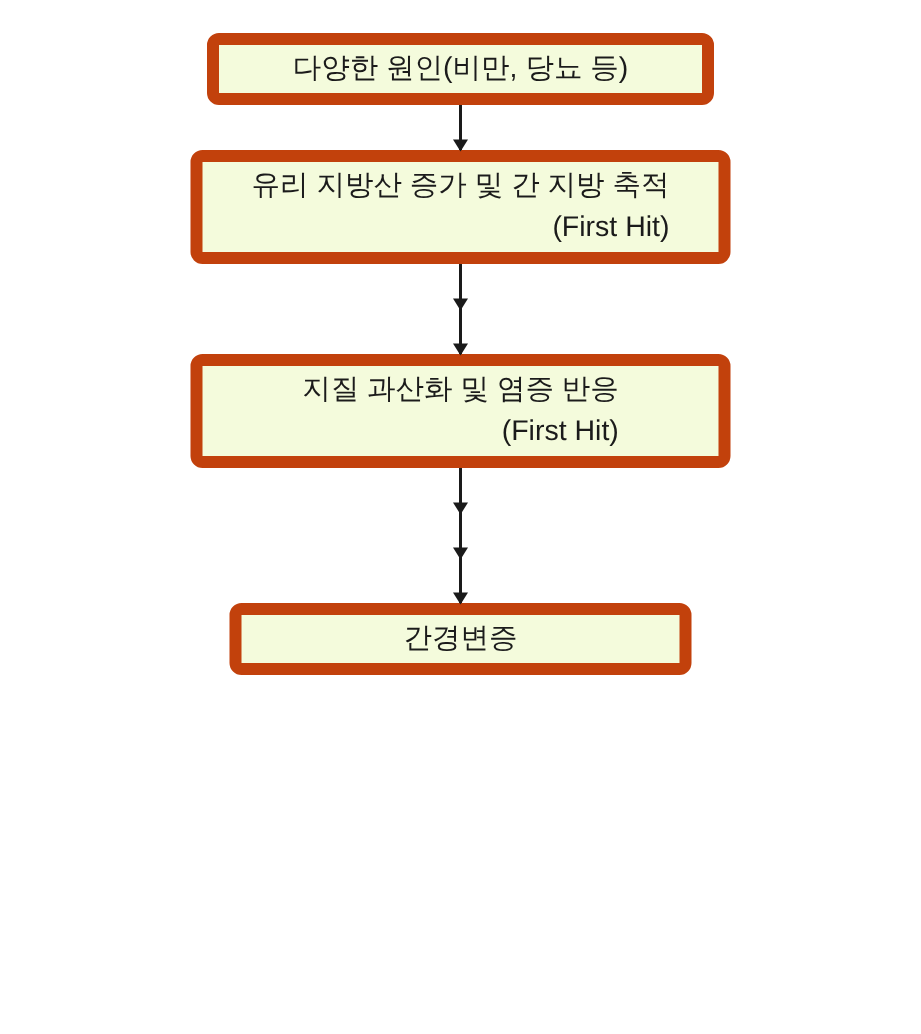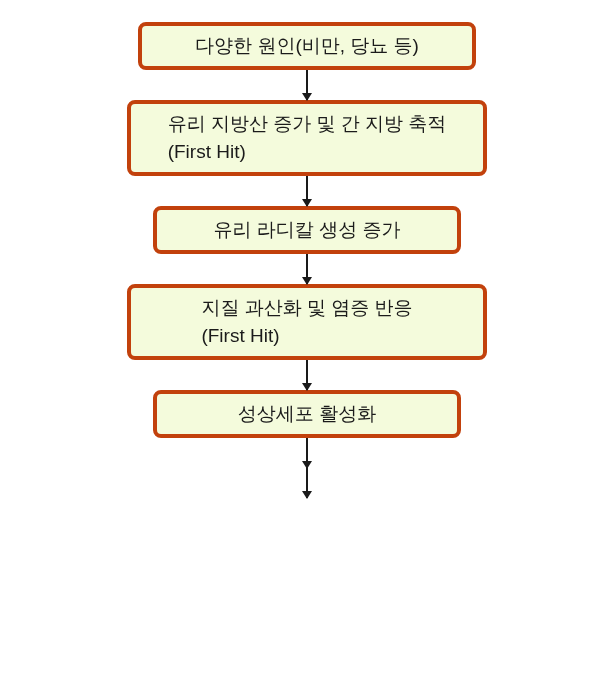--- a/index.html
+++ b/index.html
@@ -19,26 +19,26 @@
     height: 689px;
     display: flex;
     flex-direction: column;
     align-items: center;
     justify-content: flex-start;
     padding-top: 22px;
     box-sizing: border-box;
   }
   .node {
     background: #f4fbdc;
-    border: 4px solid #c2410c;
+    border: 8px solid #c2410c;
     border-radius: 8px;
     color: #1b1b1b;
     font-size: 19px;
     line-height: 1.45;
-    text-align: left;
+    text-align: right;
     display: flex;
     align-items: center;
     justify-content: center;
     box-sizing: border-box;
     padding: 8px 14px;
     white-space: pre-line;
   }
   .node.w-sm  { width: 308px; }
   .node.w-md  { width: 338px; }
   .node.w-lg  { width: 360px; }
@@ -72,34 +72,33 @@
   <div class="connector len-1">
       <span class="head"></span>
     </div>
 
   <div class="node w-lg h-two">유리 지방산 증가 및 간 지방 축적
 (First Hit)</div>
   <div class="connector len-1">
       <span class="head"></span>
     </div>
 
-  <div class="node w-sm h-one">유리 라디칼 생성 증가</div>
   <div class="connector len-1">
       <span class="head"></span>
     </div>
 
   <div class="node w-lg h-two">지질 과산화 및 염증 반응
 (First Hit)</div>
   <div class="connector len-1">
       <span class="head"></span>
     </div>
 
-  <div class="node w-sm h-one">성상세포 활성화</div>
   <div class="connector len-1">
       <span class="head"></span>
     </div>
 
   <div class="connector len-1">
       <span class="head"></span>
     </div>
 
+  <div class="node w-sm h-one">간경변증</div>
 
 </div>
 
 </body></html>

